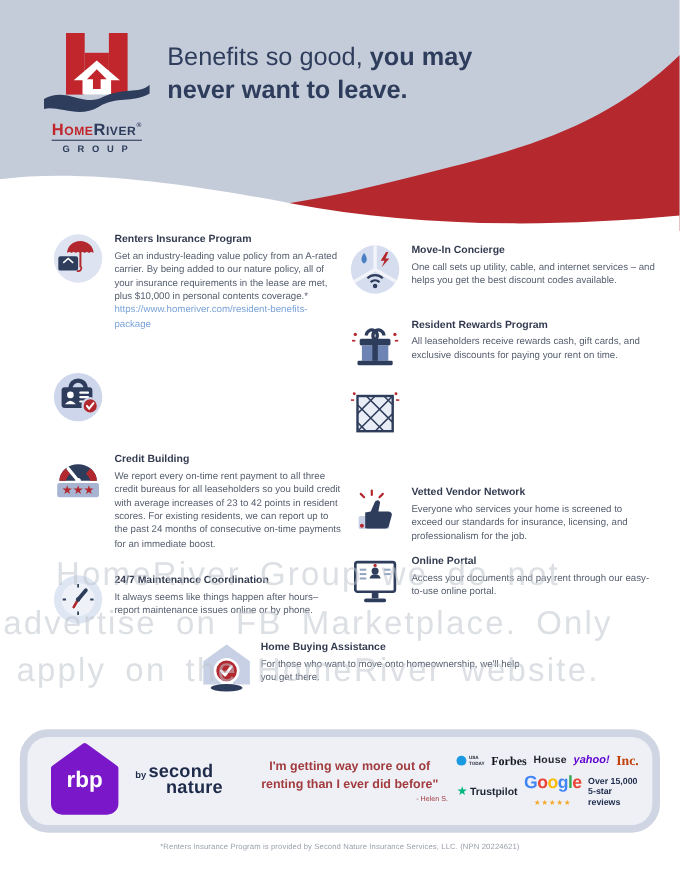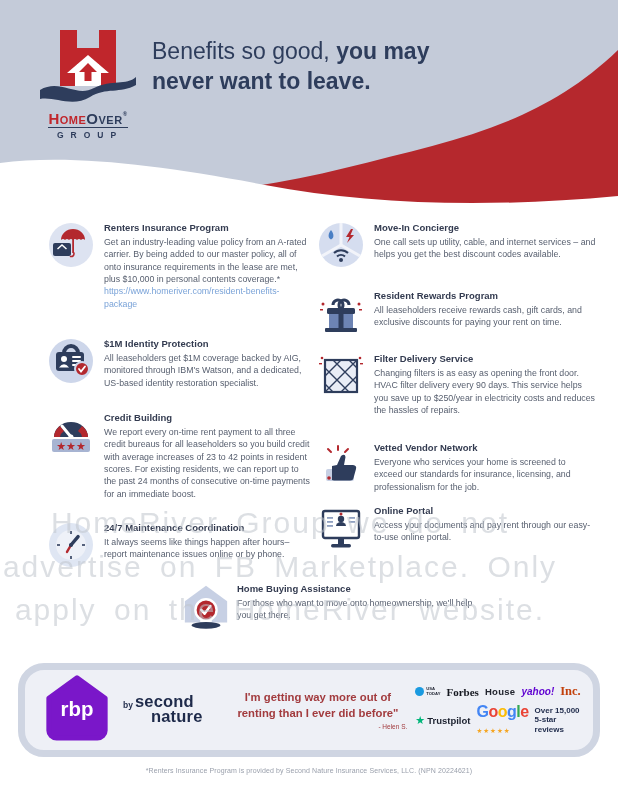--- a/index.html
+++ b/index.html
@@ -20,21 +20,21 @@
   .logo-group { color:#2e3d5c; font-size:8.5px; letter-spacing:7px; font-weight:600; margin-top:2px; padding-left:4px; }
   .header-title { position:absolute; left:152px; top:36px; font-size:23px; color:#2e3d5c; line-height:1.32; font-weight:400; }
   .header-title b { font-weight:700; }
 
   
   .item { position:absolute; display:flex; gap:10px; align-items:flex-start; }
   .item .ic { flex:none; width:46px; }
   .item h3 { font-size:9.5px; color:#333b50; font-weight:700; margin-bottom:3px; }
   .item p { font-size:8.8px; color:#565e6e; line-height:1.4; }
   .item a { font-size:8.8px; color:#7aa3d8; line-height:1.4; text-decoration:none; display:block; overflow-wrap:anywhere; }
-  .li1 { left:48px; top:222px; width:262px; }
+  .li1 { left:48px; top:212px; width:262px; }
   .li2 { left:48px; top:338px; width:262px; }
   .li3 { left:48px; top:412px; width:262px; }
   .li4 { left:48px; top:522px; width:262px; }
   .li5 { left:181px; top:583px; width:300px; }
   .ri1 { left:318px; top:222px; width:278px; }
   .ri2 { left:318px; top:290px; width:278px; }
   .ri3 { left:318px; top:353px; width:278px; }
   .ri4 { left:318px; top:442px; width:278px; }
   .ri5 { left:318px; top:505px; width:278px; }
 
@@ -62,21 +62,21 @@
   .usat { display:flex; align-items:center; gap:2px; }
   .usat .dot { width:9px; height:9px; border-radius:50%; background:#1a9ae0; }
   .usat .t { font-size:4.2px; font-weight:800; color:#1d2230; line-height:1.1; }
   .forbes { font-family:"Liberation Serif", serif; font-weight:700; font-size:11px; color:#14171f; }
   .house { font-weight:800; font-size:9.5px; color:#22252e; letter-spacing:.3px; }
   .yahoo { font-weight:800; font-style:italic; font-size:10px; color:#5f01d1; }
   .inc { font-family:"Liberation Serif", serif; font-weight:900; font-size:12.5px; color:#c2410c; }
   .trust { display:flex; align-items:center; gap:2px; }
   .trust .star { color:#00b67a; font-size:11px; line-height:1; }
   .trust .t { font-size:9.5px; font-weight:700; color:#1d2230; }
-  .google { text-align:left; line-height:1; }
+  .google { text-align:center; line-height:1; }
   .google .g-word { font-size:16px; font-weight:700; letter-spacing:-.5px; }
   .google .g-stars { font-size:6.5px; color:#f5a623; letter-spacing:1px; }
   .reviews { font-size:8px; font-weight:800; color:#1e2a4a; line-height:1.15; }
 
   
   .footer { position:absolute; top:767px; left:0; width:618px; text-align:center;
             font-size:7px; color:#999fab; letter-spacing:.1px; }
 </style>
 </head>
 <body>
@@ -93,21 +93,21 @@
     <div class="logo">
       <svg class="logo-mark" width="100" height="82" viewBox="0 0 100 82">
         <rect x="22" y="2" width="17" height="56" fill="#c0262c"></rect>
         <rect x="61" y="2" width="17" height="56" fill="#c0262c"></rect>
         <rect x="39" y="20" width="22" height="16" fill="#c0262c"></rect>
         <path d="M50 27 L71 45 L63 45 L63 58 L37 58 L37 45 L29 45 Z" fill="#ffffff"></path>
         <path d="M50 35 L59 44 L53.5 44 L53.5 53 L46.5 53 L46.5 44 L41 44 Z" fill="#c0262c"></path>
         <path d="M2 62 C22 50 38 70 56 60 C74 51 88 58 98 49 L98 57 C82 66 68 59 52 69 C34 80 16 68 2 71 Z" fill="#2e3d5c"></path>
       </svg>
       <div>
-        <span class="logo-name"><span class="logo-home">Home</span><span class="logo-river">Over</span><span class="logo-reg">®</span></span>
+        <span class="logo-name"><span class="logo-home">Home</span><span class="logo-river">River</span><span class="logo-reg">®</span></span>
       </div>
       <div class="logo-group">GROUP</div>
     </div>
 
     <div class="header-title">
       <span>Benefits so good, </span><b>you may</b><br>
       <b>never want to leave.</b>
     </div>
   </div>
 
@@ -117,44 +117,40 @@
         <circle cx="23" cy="23" r="22" fill="#dde3f1"></circle>
         <rect x="5" y="21" width="18" height="13" rx="2" fill="#2e3d5c"></rect>
         <path d="M9.5 27 l4.5 -4 4.5 4" stroke="#fff" stroke-width="1.5" fill="none"></path>
         <path d="M13 18 a12 11 0 0 1 24 0 q-2 -2 -4 0 q-2 -2 -4 0 q-2 -2 -4 0 q-2 -2 -4 0 q-2 -2 -4 0 q-2 -2 -4 0 z" fill="#b3282e"></path>
         <rect x="24.2" y="17" width="1.8" height="14" fill="#b3282e"></rect>
         <path d="M26 31 q0 4 -3.5 3.5" stroke="#b3282e" stroke-width="1.6" fill="none" stroke-linecap="round"></path>
       </svg>
     </span>
     <div>
       <h3>Renters Insurance Program</h3>
-      <p>Get an industry-leading value policy from an A-rated carrier. By being added to our master policy, all of onto insurance requirements in the lease are met, plus $10,000 in personal contents coverage.*</p>
+      <p>Get an industry-leading value policy from an A-rated carrier. By being added to our nature policy, all of your insurance requirements in the lease are met, plus $10,000 in personal contents coverage.*</p>
       <a href="#">https://www.homeriver.com/resident-benefits-package</a>
     </div>
   </div>
 
   <div class="item li2">
     <span class="ic">
       <svg width="46" height="46" viewBox="0 0 46 46">
         <circle cx="23" cy="23" r="22" fill="#cdd6ea"></circle>
         <path d="M16 15 a7 7 0 0 1 14 0" fill="none" stroke="#2e3d5c" stroke-width="4"></path>
         <rect x="8" y="14" width="28" height="19" rx="3" fill="#2e3d5c"></rect>
         <circle cx="16" cy="21" r="3" fill="#fff"></circle>
         <path d="M11 29.5 q5 -6.5 10 0 z" fill="#fff"></path>
         <rect x="24" y="18" width="9" height="2" rx="1" fill="#fff"></rect>
         <rect x="24" y="22" width="9" height="2" rx="1" fill="#fff"></rect>
         <rect x="24" y="26" width="7" height="2" rx="1" fill="#fff"></rect>
         <circle cx="34" cy="31" r="7" fill="#b3282e" stroke="#cdd6ea" stroke-width="2"></circle>
         <path d="M31 31 l2 2.5 4 -5" stroke="#fff" stroke-width="1.8" fill="none" stroke-linecap="round"></path>
       </svg>
     </span>
-    <div>
-      <h3>$1M Identity Protection</h3>
-      <p>All leaseholders get $1M coverage backed by AIG, monitored through IBM's Watson, and a dedicated, US-based identity restoration specialist.</p>
-    </div>
   </div>
 
   <div class="item li3">
     <span class="ic">
       <svg width="46" height="46" viewBox="0 0 46 46">
         <path d="M6 25 a17 15 0 0 1 34 0 z" fill="#2e3d5c"></path>
         <path d="M6 25 a17 15 0 0 1 6 -11 l4 5 a11 9 0 0 0 -4 6 z" fill="#b3282e"></path>
         <path d="M40 25 a17 15 0 0 0 -6 -11 l-4 5 a11 9 0 0 1 4 6 z" fill="#b3282e"></path>
         <path d="M23 25 L14 14" stroke="#fff" stroke-width="3" stroke-linecap="round"></path>
         <circle cx="23" cy="25" r="2.5" fill="#fff"></circle>
@@ -261,24 +257,20 @@
         <rect x="7" y="7" width="32" height="32" fill="#e9edf6" stroke="#2e3d5c" stroke-width="2.2"></rect>
         <path d="M7 15 L31 39 M7 31 L15 39 M15 7 L39 31 M31 7 L39 15 M39 7 L7 39 M23 7 L7 23 M39 23 L23 39" stroke="#2e3d5c" stroke-width="1.4"></path>
         <g fill="#b3282e">
           <circle cx="4" cy="5" r="1.3"></circle>
             <circle cx="42" cy="5" r="1.3"></circle>
           <rect x="1" y="10" width="3" height="1.4"></rect>
             <rect x="42" y="10" width="3" height="1.4"></rect>
         </g>
       </svg>
     </span>
-    <div>
-      <h3>Filter Delivery Service</h3>
-      <p>Changing filters is as easy as opening the front door. HVAC filter delivery every 90 days. This service helps you save up to $250/year in electricity costs and reduces the hassles of repairs.</p>
-    </div>
   </div>
 
   <div class="item ri5">
     <span class="ic">
       <svg width="46" height="46" viewBox="0 0 46 46">
         <rect x="5" y="6" width="36" height="27" rx="2" fill="#fff" stroke="#2e3d5c" stroke-width="2.4"></rect>
         <rect x="20" y="33" width="6" height="6" fill="#2e3d5c"></rect>
         <rect x="13" y="39" width="20" height="3.5" rx="1.7" fill="#2e3d5c"></rect>
         <circle cx="23" cy="9" r="1.5" fill="#b3282e"></circle>
         <circle cx="23" cy="14" r="3.2" fill="#2e3d5c"></circle>

